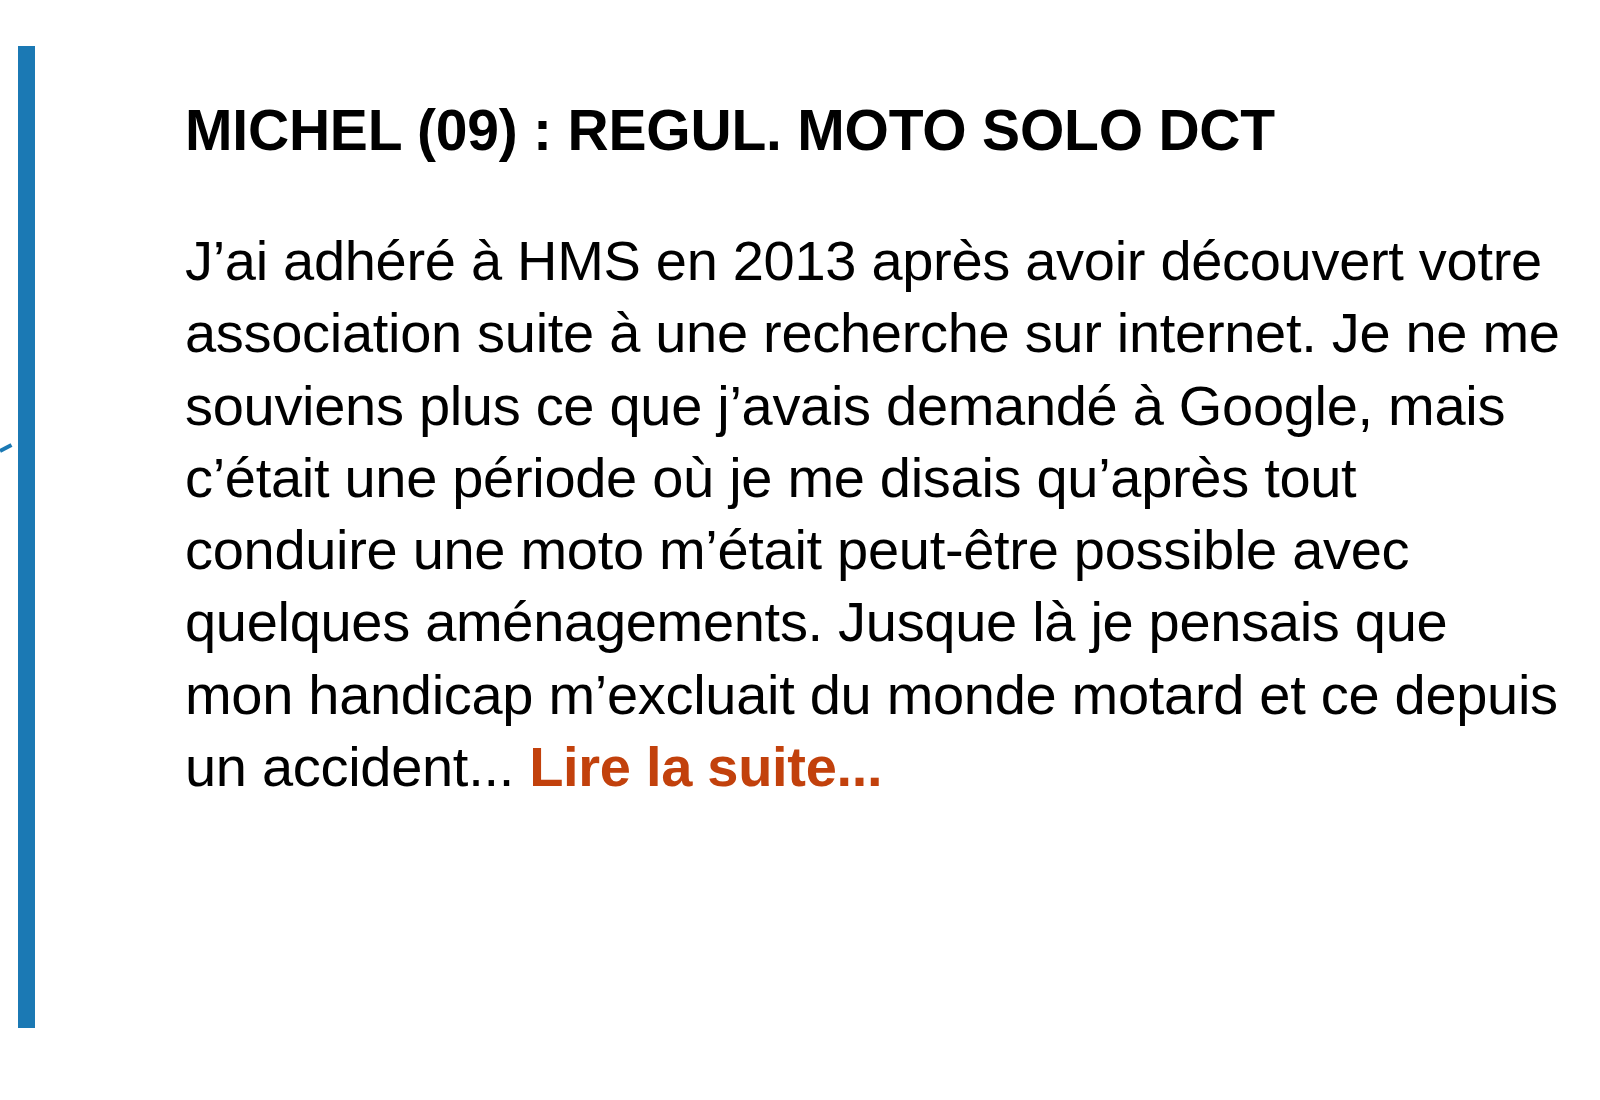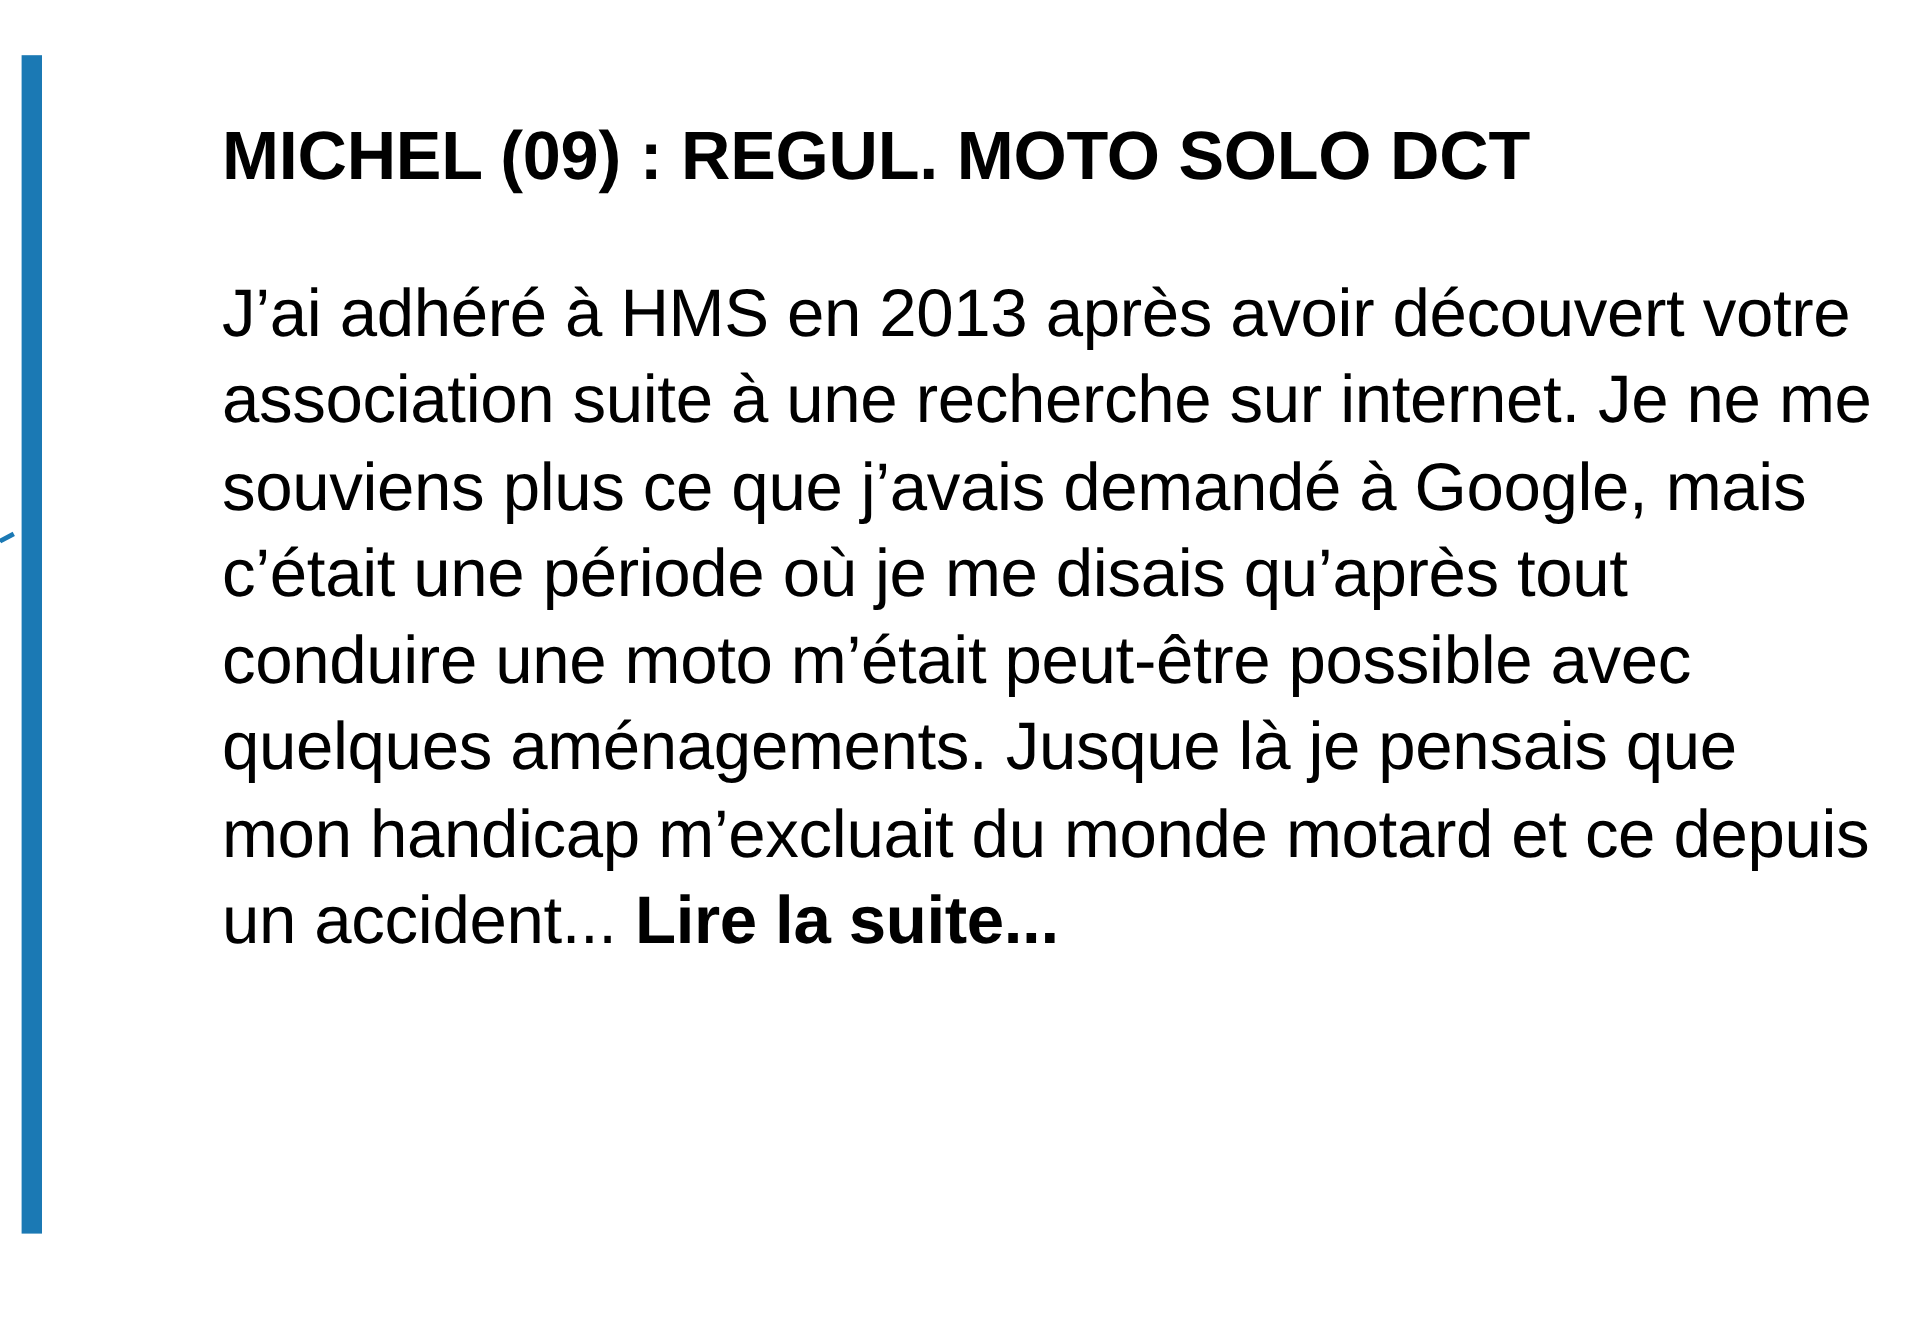--- a/index.html
+++ b/index.html
@@ -62,21 +62,21 @@
 
   .body-text {
     margin-top: 62px;
     font-size: 56px;
     color: #000000;
     line-height: 1.29;
     letter-spacing: -0.3px;
   }
 
   .read-more {
-    color: #000000;
+    color: #c2410c;
     font-weight: bold;
     text-decoration: none;
     white-space: nowrap;
   }
 </style>
 </head>
 <body>
 
 <div class="page">
 

